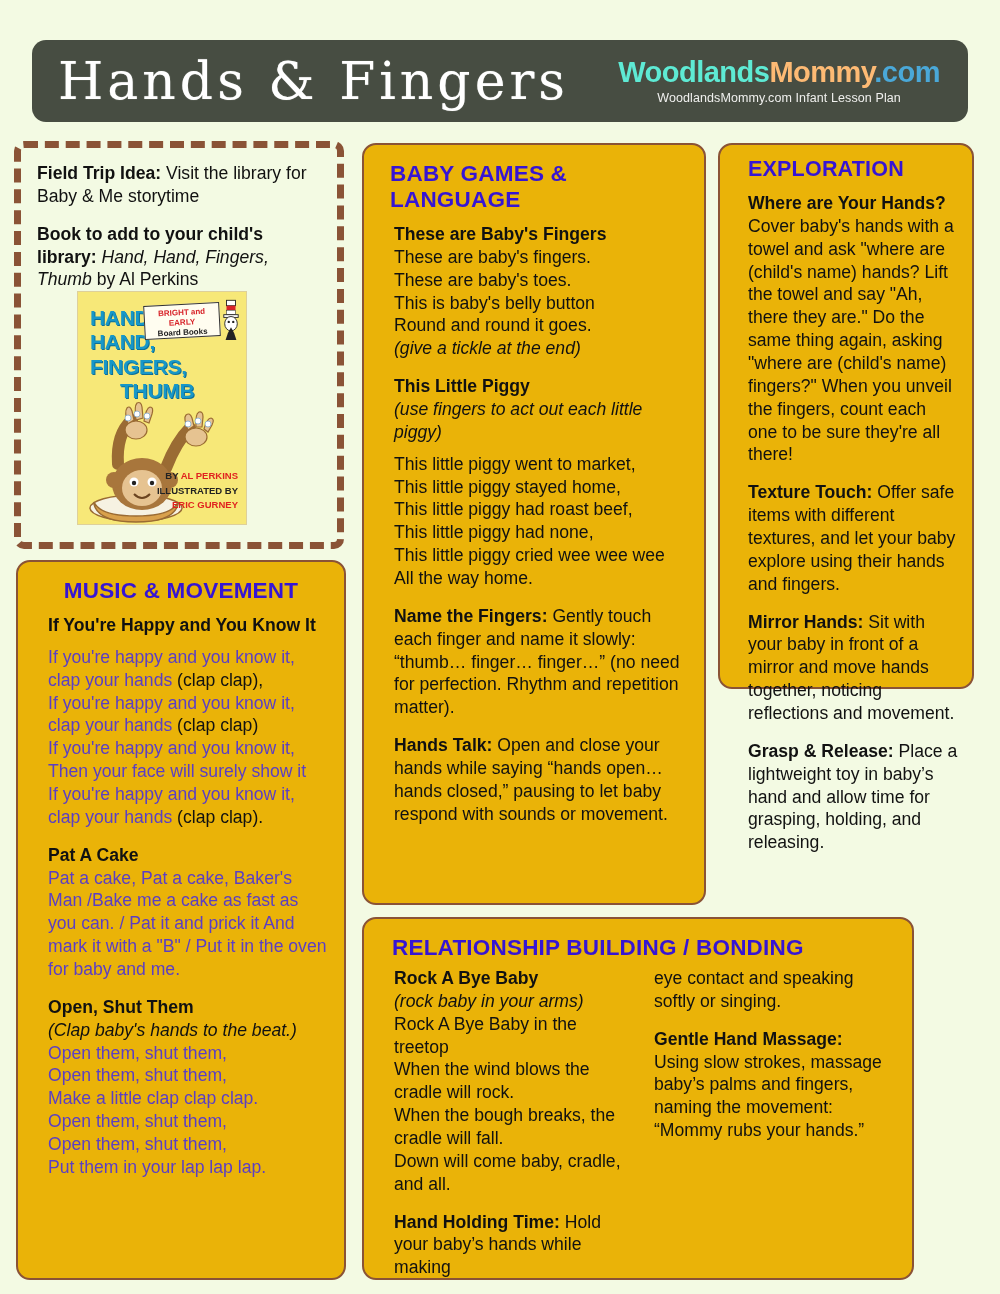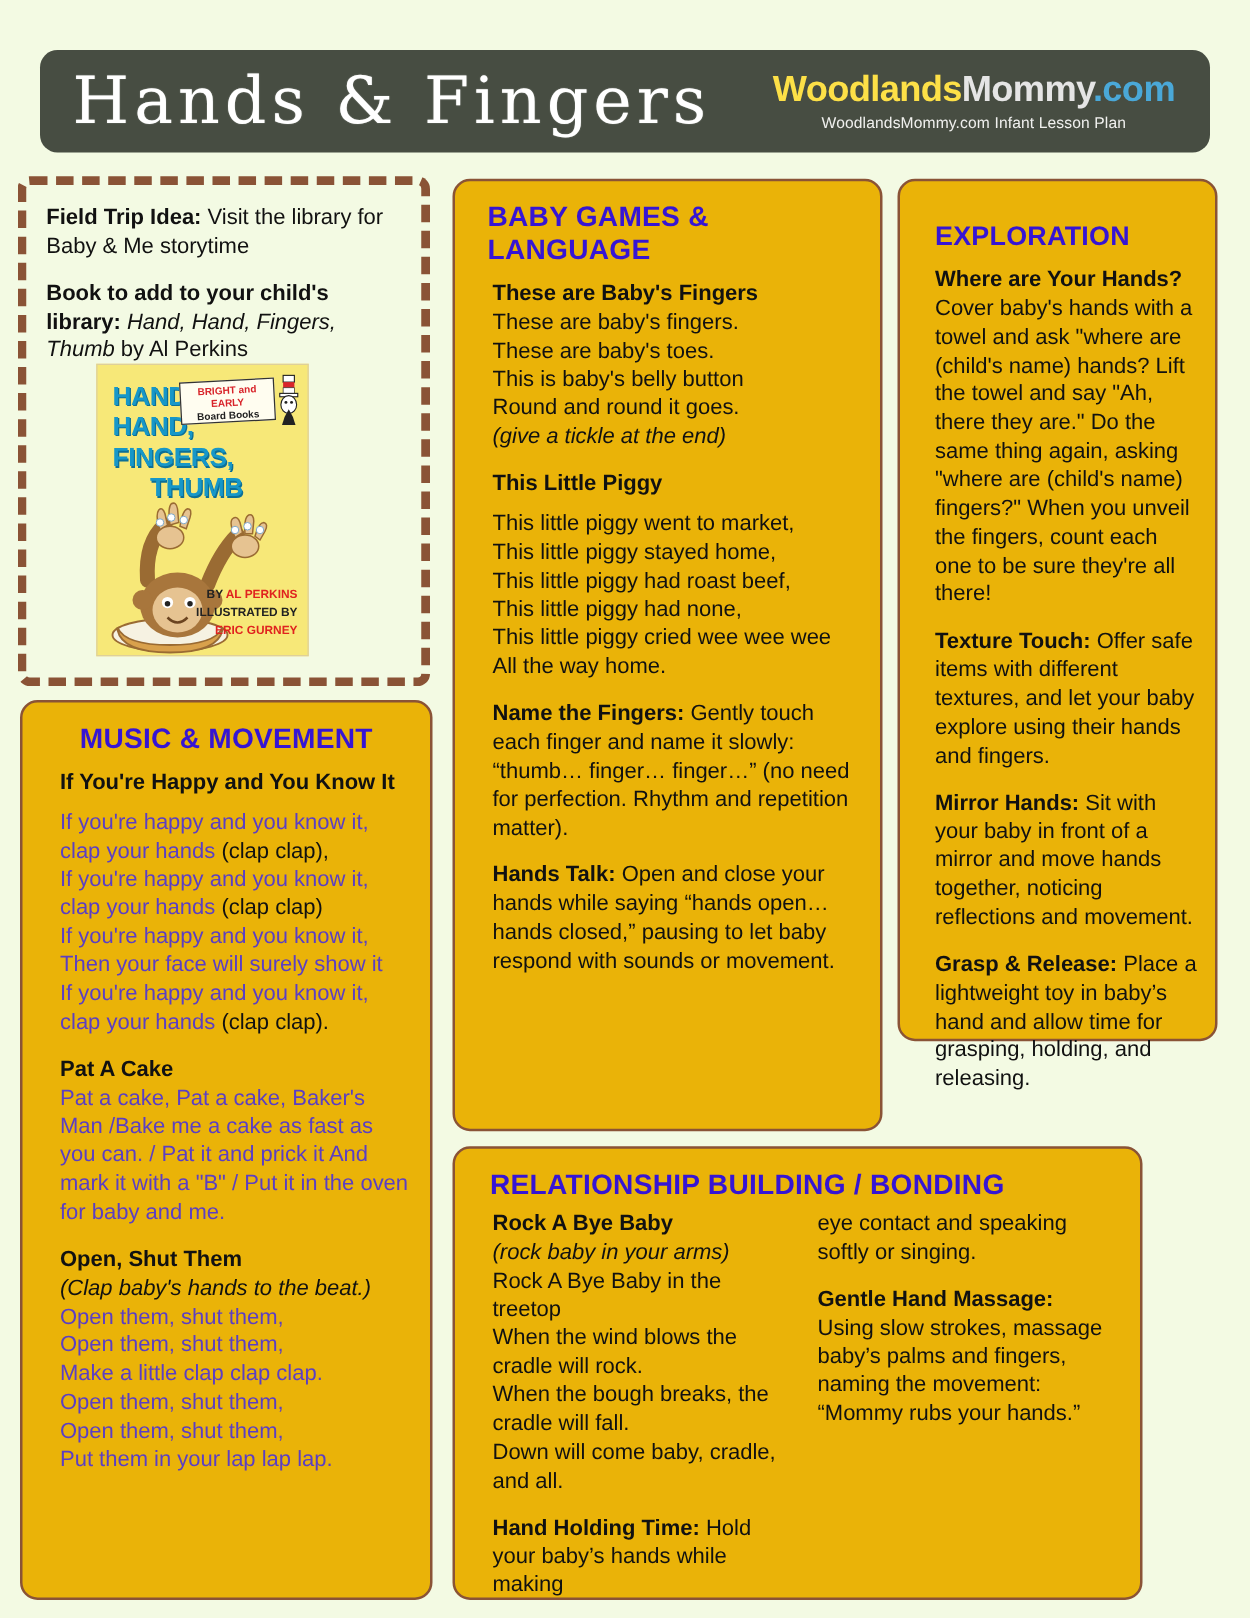--- a/index.html
+++ b/index.html
@@ -50,21 +50,21 @@
     padding: 14px 16px 8px 16px;
   }
   .roundbox {
     position: absolute;
     border: 2.5px solid #8a5336;
     border-radius: 14px;
     background: #eab308;
   }
   #music-box   { left: 16px;  top: 560px;  width: 330px; height: 720px; padding: 12px 16px; }
   #games-box   { left: 362px; top: 143px;  width: 344px; height: 762px; padding: 12px 16px; }
-  #explore-box { left: 718px; top: 143px;  width: 256px; height: 690px; padding: 28px 14px; }
+  #explore-box { left: 718px; top: 143px;  width: 256px; height: 546px; padding: 8px 14px; }
   #bond-box    { left: 362px; top: 917px;  width: 552px; height: 363px; padding: 12px 16px; }
 
   
   .sect-head {
     color: #3615d4; font-size: 22.5px; font-weight: bold;
     letter-spacing: .2px; margin: 4px 0 10px 10px;
   }
   #explore-box .sect-head { font-size: 21.5px; margin-left: 14px; }
   #bond-box .sect-head { margin: 4px 0 6px 12px; }
 
@@ -112,21 +112,21 @@
 
   .twocol { display: flex; gap: 18px; }
   .twocol > div { flex: 1; }
 </style>
 </head>
 <body>
 
 <div class="header">
   <div class="header-title">Hands &amp; Fingers</div>
   <div class="brand">
-    <div class="brand-logo"><span style="color:#fde047">Woodlands</span><span style="color:#e5e5e5">Mommy</span><span style="color:#4aa8d8">.com</span></div>
+    <div class="brand-logo"><span style="color:#5eead4">Woodlands</span><span style="color:#fdba74">Mommy</span><span style="color:#4aa8d8">.com</span></div>
     <div class="brand-tag">WoodlandsMommy.com Infant Lesson Plan</div>
   </div>
 </div>
 
 <div class="dashbox">
   <div class="body-txt">
     <span class="sub">Field Trip Idea:</span><span> Visit the library for Baby &amp; Me storytime</span>
   </div>
   <div class="gap"></div>
   <div class="body-txt">
@@ -244,20 +244,21 @@
   <div class="indent body-txt">
     <div class="sub">These are Baby's Fingers</div>
     <div>These are baby's fingers.</div>
     <div>These are baby's toes.</div>
     <div>This is baby's belly button</div>
     <div>Round and round it goes.</div>
     <div class="it">(give a tickle at the end)</div>
 
     <div class="gap"></div>
     <div class="sub">This Little Piggy</div>
+    <div class="it">(use fingers to act out each little piggy)</div>
     <div class="gap-sm"></div>
     <div>This little piggy went to market,</div>
     <div>This little piggy stayed home,</div>
     <div>This little piggy had roast beef,</div>
     <div>This little piggy had none,</div>
     <div>This little piggy cried wee wee wee</div>
     <div>All the way home.</div>
 
     <div class="gap"></div>
     <div><span class="sub">Name the Fingers:</span><span> Gently touch each finger and name it slowly: “thumb… finger… finger…” (no need for perfection. Rhythm and repetition matter).</span></div>

